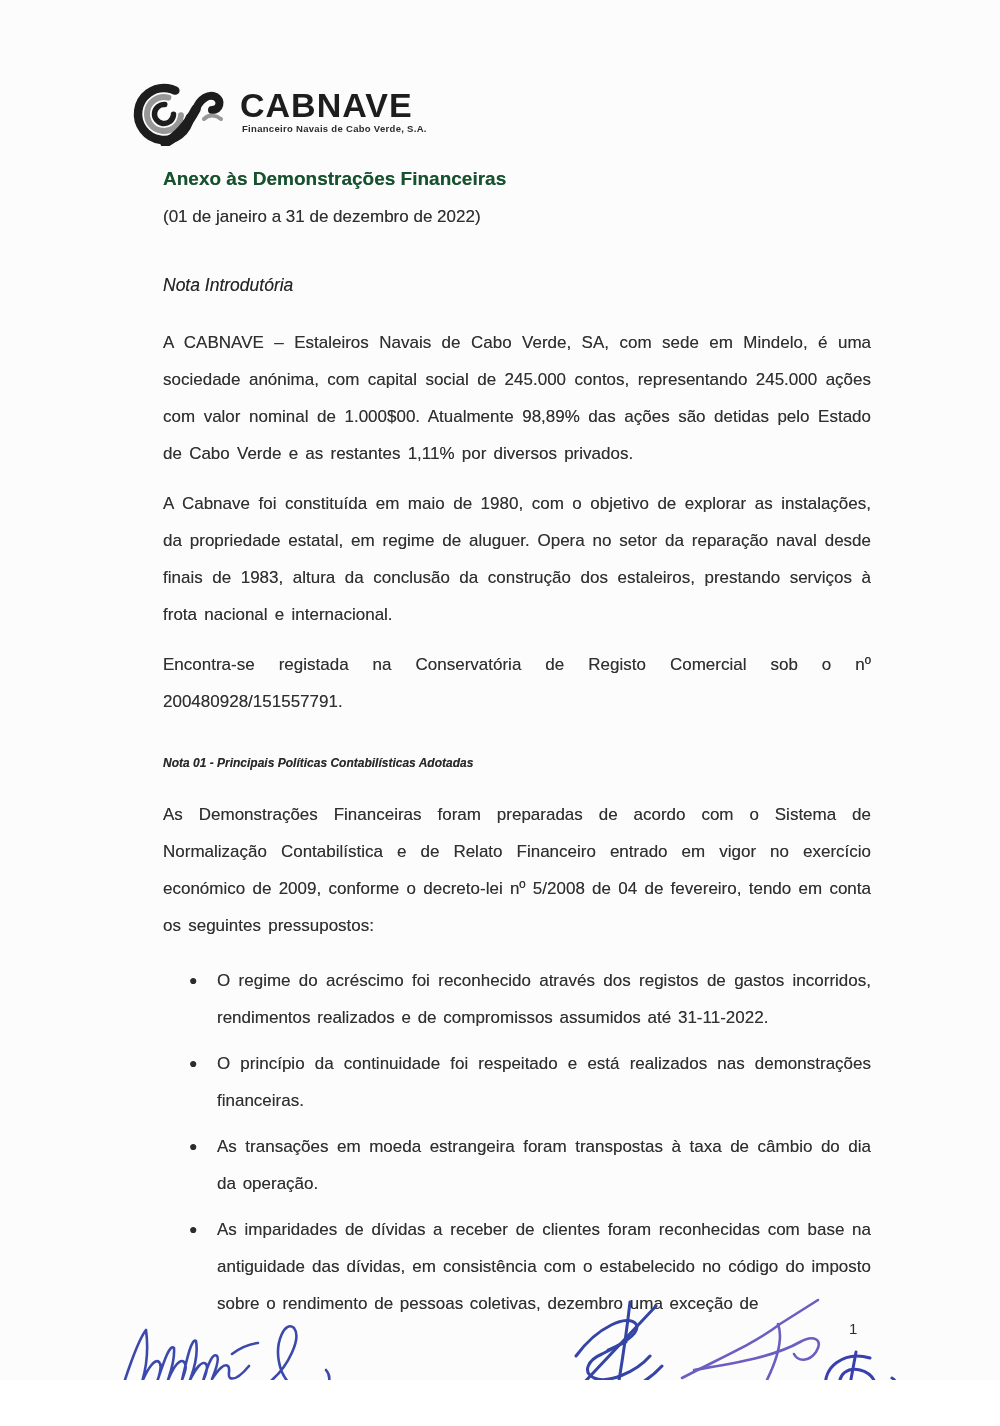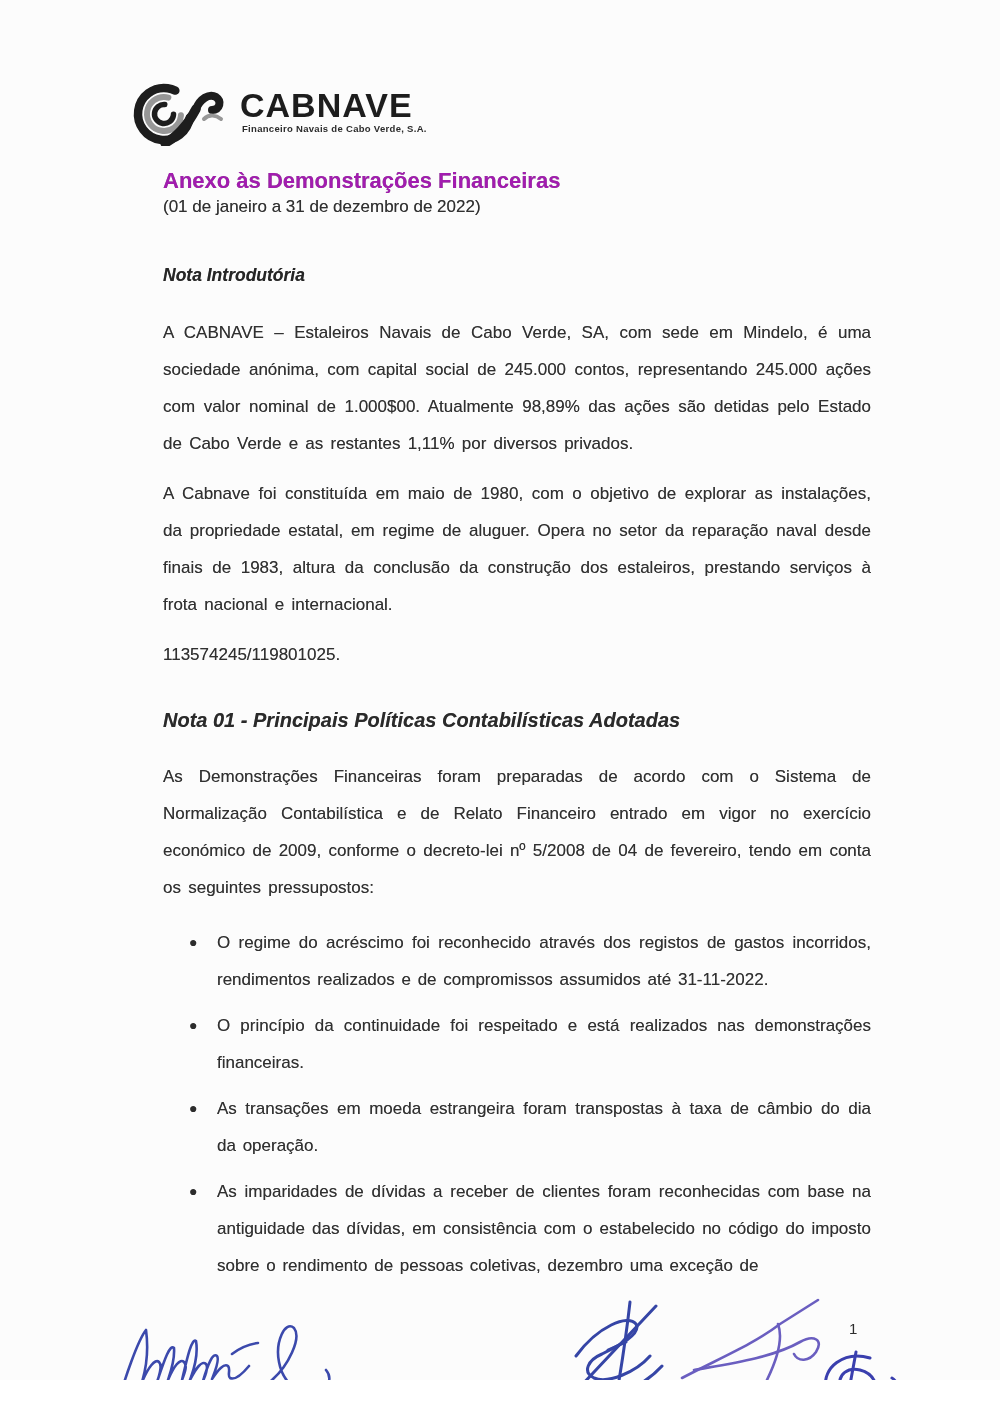--- a/index.html
+++ b/index.html
@@ -46,47 +46,47 @@
   .content {
     position: absolute;
     left: 163px;
     top: 168px;
     width: 708px;
     font-size: 17px;
     color: #303030;
     text-shadow: 0 0 0.5px rgba(48,48,48,0.55);
   }
   .doc-title {
-    font-size: 22px;
+    font-size: 19px;
     font-weight: bold;
-    color: #a21caf;
-    margin-bottom: 3px;
+    color: #14532d;
+    margin-bottom: 17px;
   }
   .doc-subtitle {
     font-size: 17px;
     margin-bottom: 48px;
   }
   .nota-heading {
     font-size: 17.5px;
-    font-weight: bold;
+    font-weight: normal;
     font-style: italic;
     color: #262626;
     margin-bottom: 28px;
   }
   .para {
     text-align: justify;
     line-height: 37px;
     word-spacing: 2.5px;
     margin-bottom: 13px;
   }
   .para .line { display: block; }
   .para .stretch { text-align: justify; text-align-last: justify; }
   .para.p3 { margin-bottom: 36px; }
   .nota01-heading {
-    font-size: 20px;
+    font-size: 12px;
     margin-bottom: 26px;
     color: #2a2a2a;
   }
   .nota01-heading .h-bold { font-weight: bold; font-style: italic; }
   .nota01-heading .h-rest { font-style: italic; }
 
   .bullets {
     list-style: none;
     margin-top: 18px;
   }
@@ -150,21 +150,22 @@
 
   <main class="content">
     <h1 class="doc-title">Anexo às Demonstrações Financeiras</h1>
     <p class="doc-subtitle">(01 de janeiro a 31 de dezembro de 2022)</p>
 
     <h2 class="nota-heading">Nota Introdutória</h2>
 
     <p class="para">A CABNAVE – Estaleiros Navais de Cabo Verde, SA, com sede em Mindelo, é uma sociedade anónima, com capital social de 245.000 contos, representando 245.000 ações com valor nominal de 1.000$00. Atualmente 98,89% das ações são detidas pelo Estado de Cabo Verde e as restantes 1,11% por diversos privados.</p>
     <p class="para">A Cabnave foi constituída em maio de 1980, com o objetivo de explorar as instalações, da propriedade estatal, em regime de aluguer. Opera no setor da reparação naval desde finais de 1983, altura da conclusão da construção dos estaleiros, prestando serviços à frota nacional e internacional.</p>
     <p class="para p3">
-      <span class="line">113574245/119801025.</span>
+      <span class="line stretch">Encontra-se registada na Conservatória de Registo Comercial sob o nº</span>
+      <span class="line">200480928/151557791.</span>
     </p>
 
     <h2 class="nota01-heading"><span class="h-bold">Nota 01</span><span class="h-rest"> - Principais Políticas Contabilísticas Adotadas</span></h2>
 
     <p class="para">As Demonstrações Financeiras foram preparadas de acordo com o Sistema de Normalização Contabilística e de Relato Financeiro entrado em vigor no exercício económico de 2009, conforme o decreto-lei nº 5/2008 de 04 de fevereiro, tendo em conta os seguintes pressupostos:</p>
 
     <ul class="bullets">
       <li class="bullet-item">
         <span class="bullet-glyph">●</span>
         <span class="bullet-text">O regime do acréscimo foi reconhecido através dos registos de gastos incorridos, rendimentos realizados e de compromissos assumidos até 31-11-2022.</span>

